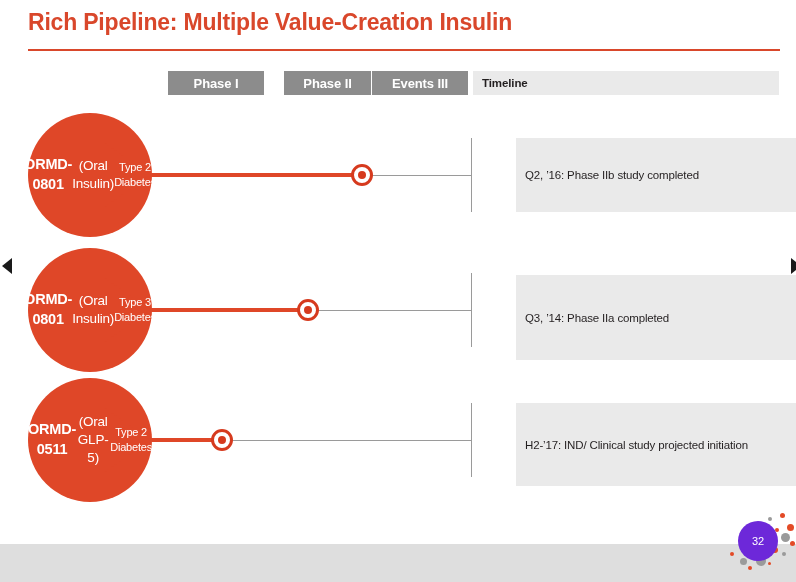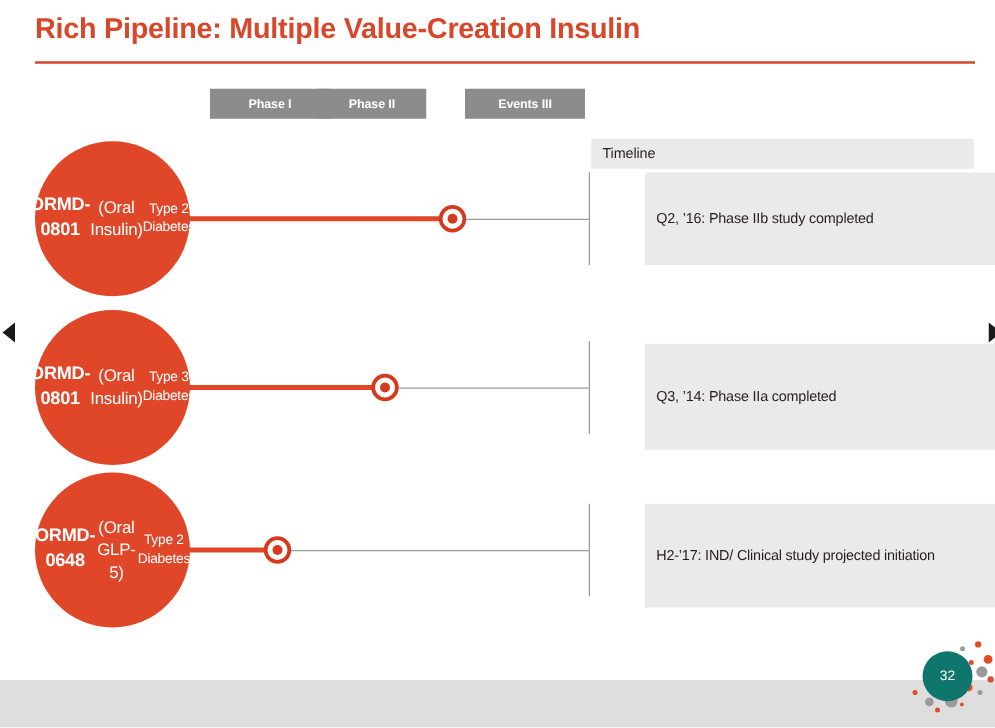--- a/index.html
+++ b/index.html
@@ -32,44 +32,43 @@
     background: #D9472B;
   }
 
   
   .phase-header {
     position: absolute;
     top: 71px;
     height: 24px;
     background: #8C8C8C;
     color: #ffffff;
-    font-size: 10px;
+    font-size: 13px;
     font-weight: bold;
     display: flex;
     align-items: center;
     justify-content: center;
     letter-spacing: -0.1px;
   }
   .phase-1 { left: 168px; width: 96px; }
-  .phase-2 { left: 254px; width: 87px; }
+  .phase-2 { left: 284px; width: 87px; }
   .phase-3 { left: 372px; width: 96px; }
 
   .timeline-header {
     position: absolute;
     left: 473px; top: 71px;
     width: 306px; height: 24px;
     background: #EAEAEA;
     color: #231f20;
     font-size: 11.5px;
-    font-weight: normal;
+    font-weight: bold;
     display: flex;
     align-items: center;
     padding-left: 9px;
     letter-spacing: -0.1px;
-    margin-top: 40px;
   }
 
   
   .row { position: absolute; left: 0; width: 796px; }
   .row-1 { top: 113px; }
   .row-2 { top: 248px; }
   .row-3 { top: 378px; }
 
   
   .drug-bubble {
@@ -198,21 +197,21 @@
     position: absolute;
     left: 0; top: 544px;
     width: 796px; height: 38px;
     background: #DEDEDE;
   }
   .page-badge {
     position: absolute;
     left: 738px; top: 521px;
     width: 40px; height: 40px;
     border-radius: 50%;
-    background: #0f766e;
+    background: #6d28d9;
     color: #ffffff;
     font-size: 11px;
     display: flex;
     align-items: center;
     justify-content: center;
     z-index: 5;
   }
   .deco { position: absolute; border-radius: 50%; z-index: 4; }
 </style>
 </head>
@@ -258,21 +257,21 @@
   <div class="marker" style="left:297px;"></div>
   <div class="tl-divider" style="top:25px;height:74px;"></div>
   <div class="tl-panel" style="top:27px;height:85px;">Q3, ’14: Phase IIa completed</div>
 </div>
 
 <div class="row row-3">
   <div class="drug-bubble">
     <div class="circle"></div>
     <div class="tail"></div>
     <div class="labels">
-      <div class="drug-code">ORMD-0648</div>
+      <div class="drug-code">ORMD-0511</div>
       <div class="drug-modality">(Oral GLP-5)</div>
       <div class="drug-indication">Type 2 Diabetes</div>
     </div>
   </div>
   <div class="line-red" style="left:150px;width:78px;"></div>
   <div class="line-gray" style="left:228px;width:243px;"></div>
   <div class="marker" style="left:211px;"></div>
   <div class="tl-divider" style="top:25px;height:74px;"></div>
   <div class="tl-panel" style="top:25px;height:83px;">H2-’17: IND/ Clinical study projected initiation</div>
 </div>

